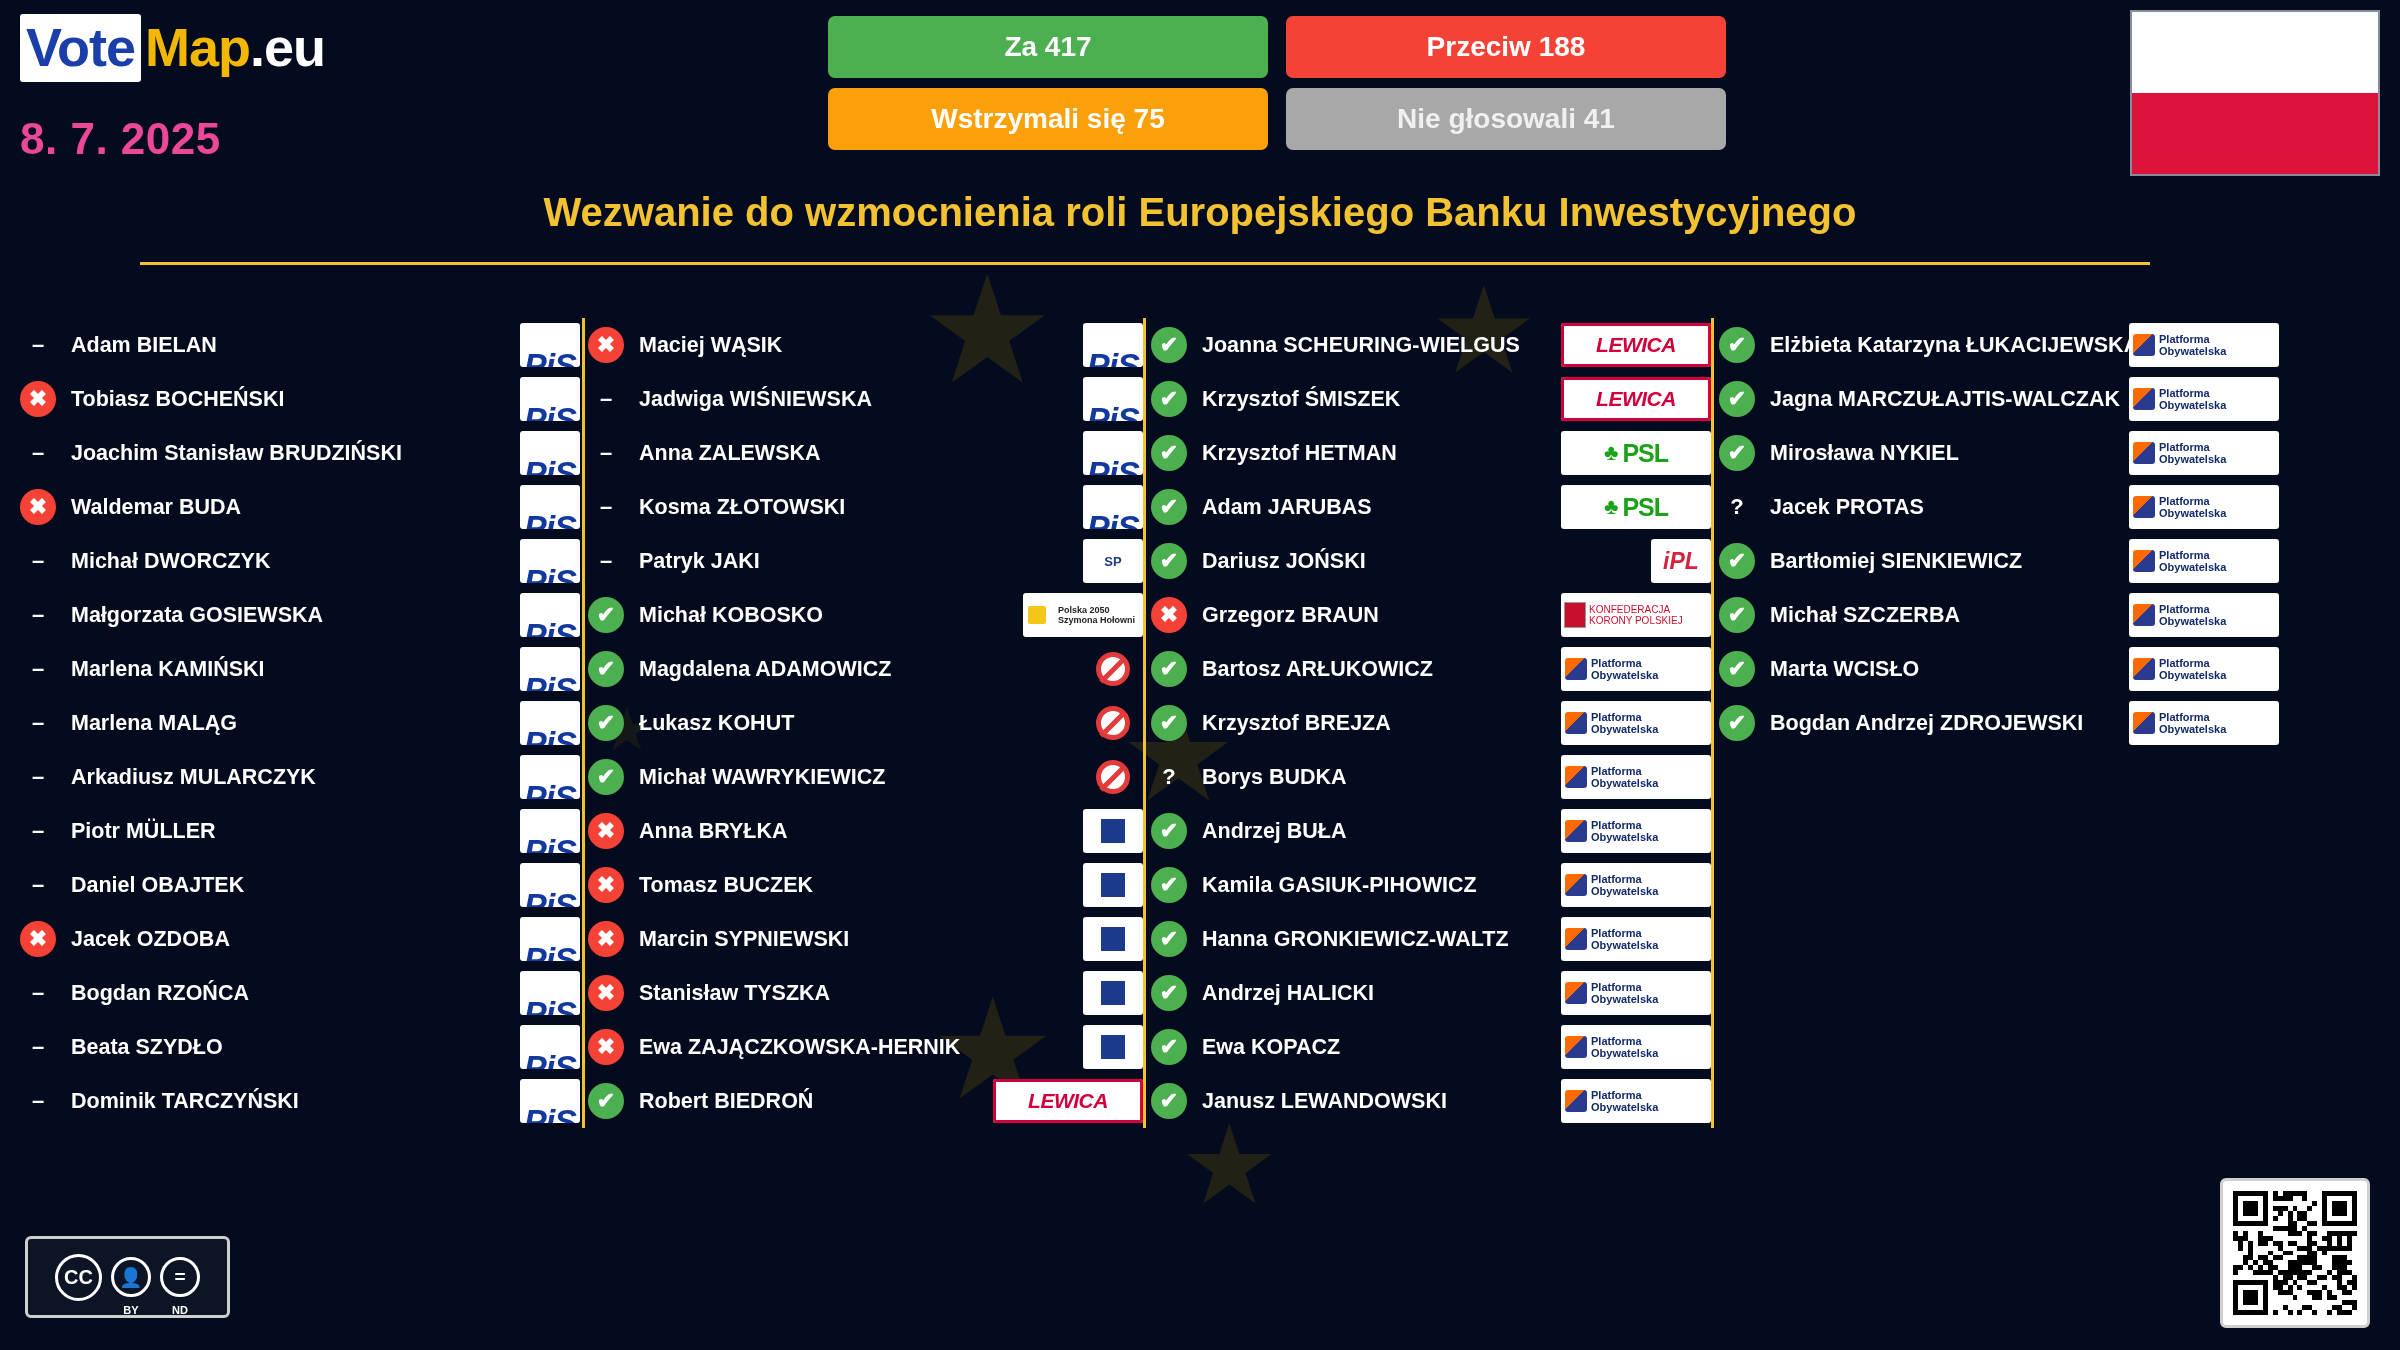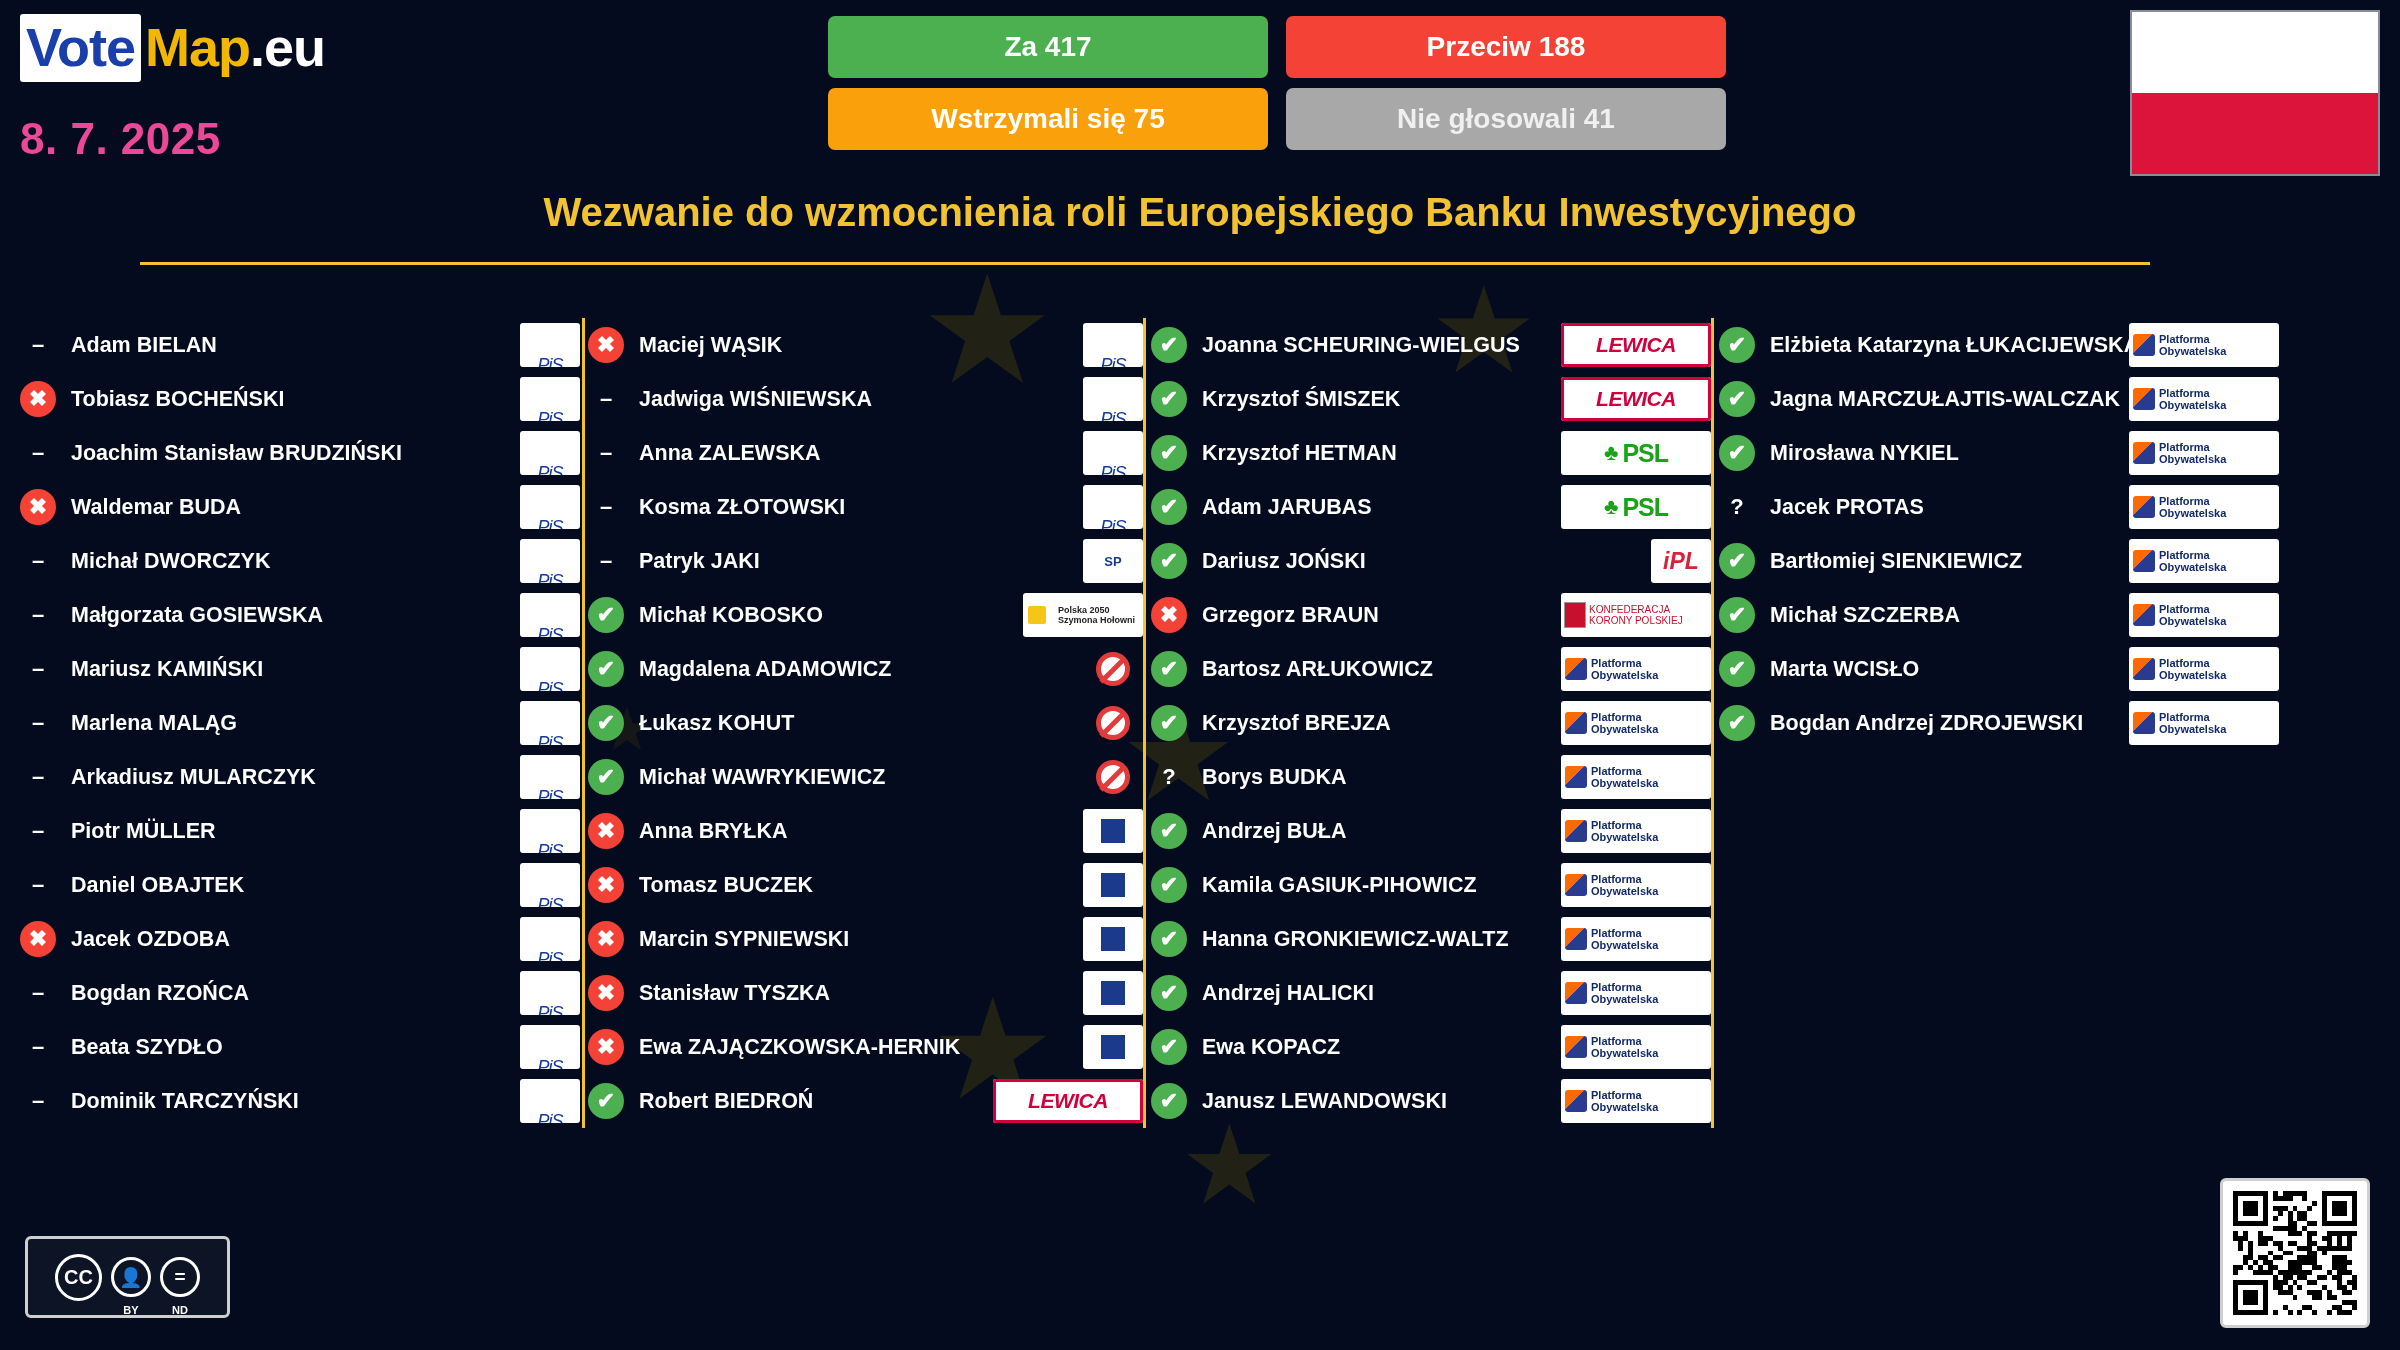--- a/index.html
+++ b/index.html
@@ -112,21 +112,21 @@
 
   .party {
     position: absolute; right: 0; top: 5px;
     width: 100px; height: 44px;
     background: #ffffff; border-radius: 3px;
     display: flex; align-items: center; justify-content: center;
     overflow: hidden;
   }
   .party.nologo { background: transparent; }
 
-  .pis { color: #13399e; font-size: 18px; font-weight: normal; font-style: italic; letter-spacing: -1px; margin-top: 40px; }
+  .pis { color: #13399e; font-size: 34px; font-weight: bold; font-style: italic; letter-spacing: -1px; margin-top: 40px; }
   .lewica-box {
     width: 100%; height: 100%; background: #ffffff;
     display: flex; align-items: center; justify-content: center;
     color: #d1003c; font-size: 21px; font-weight: bold; font-style: italic; letter-spacing: -.5px;
     border: 3px solid #d1003c;
   }
   .psl-box {
     width: 100%; height: 100%; background: #ffffff;
     display: flex; align-items: center; justify-content: center; gap: 4px;
   }
@@ -296,21 +296,21 @@
         </div>
         <div class="row">
           <div class="vicon v-wstrzymali">–</div>
           <div class="mname">Małgorzata GOSIEWSKA</div>
           <div class="party" style="width: 60px;">
             <span class="pis">PiS</span>
           </div>
         </div>
         <div class="row">
           <div class="vicon v-wstrzymali">–</div>
-          <div class="mname">Mariusz KAMIŃSKI</div>
+          <div class="mname">Marlena KAMIŃSKI</div>
           <div class="party" style="width: 60px;">
             <span class="pis">PiS</span>
           </div>
         </div>
         <div class="row">
           <div class="vicon v-wstrzymali">–</div>
           <div class="mname">Marlena MALĄG</div>
           <div class="party" style="width: 60px;">
             <span class="pis">PiS</span>
           </div>

